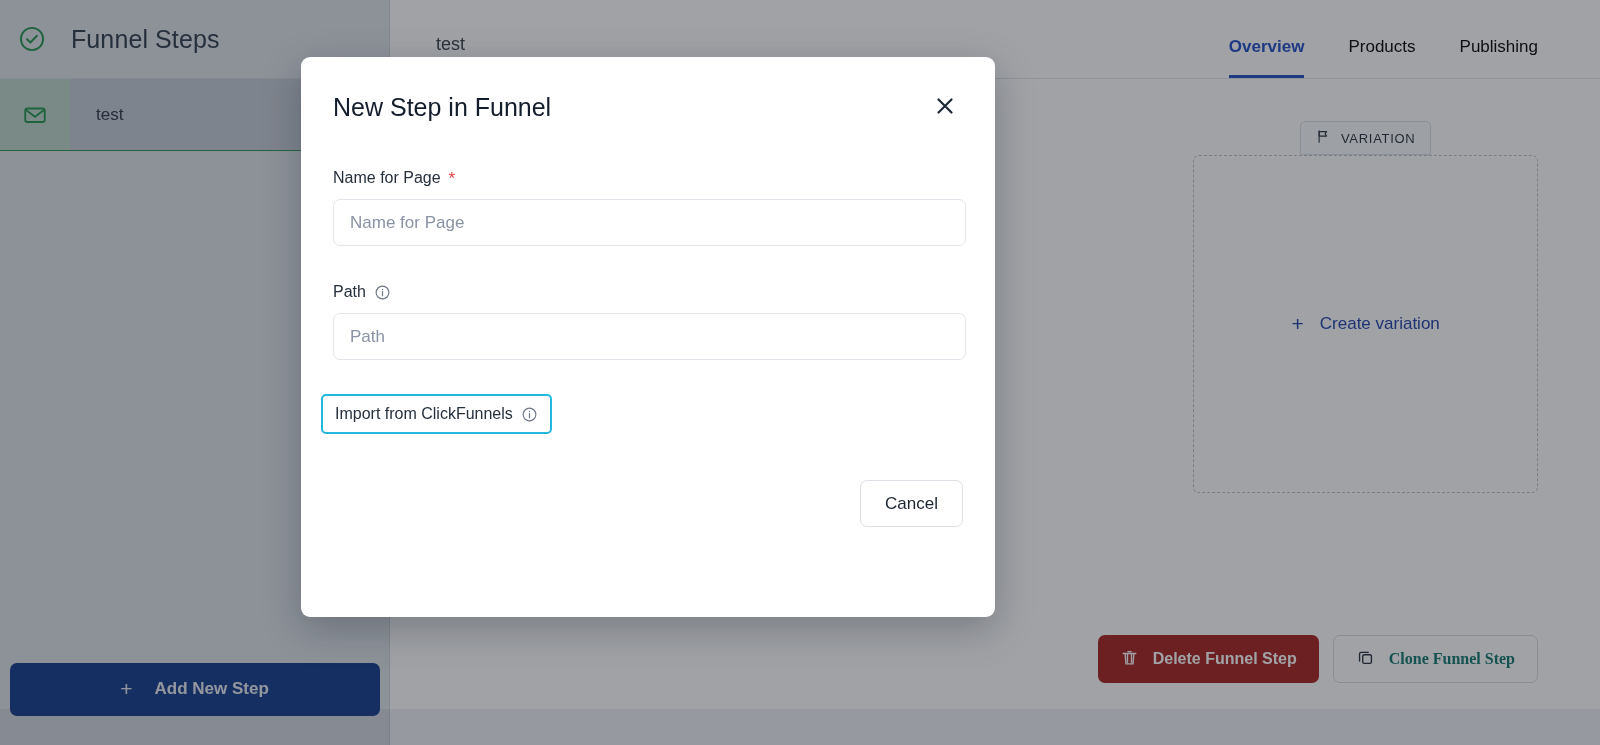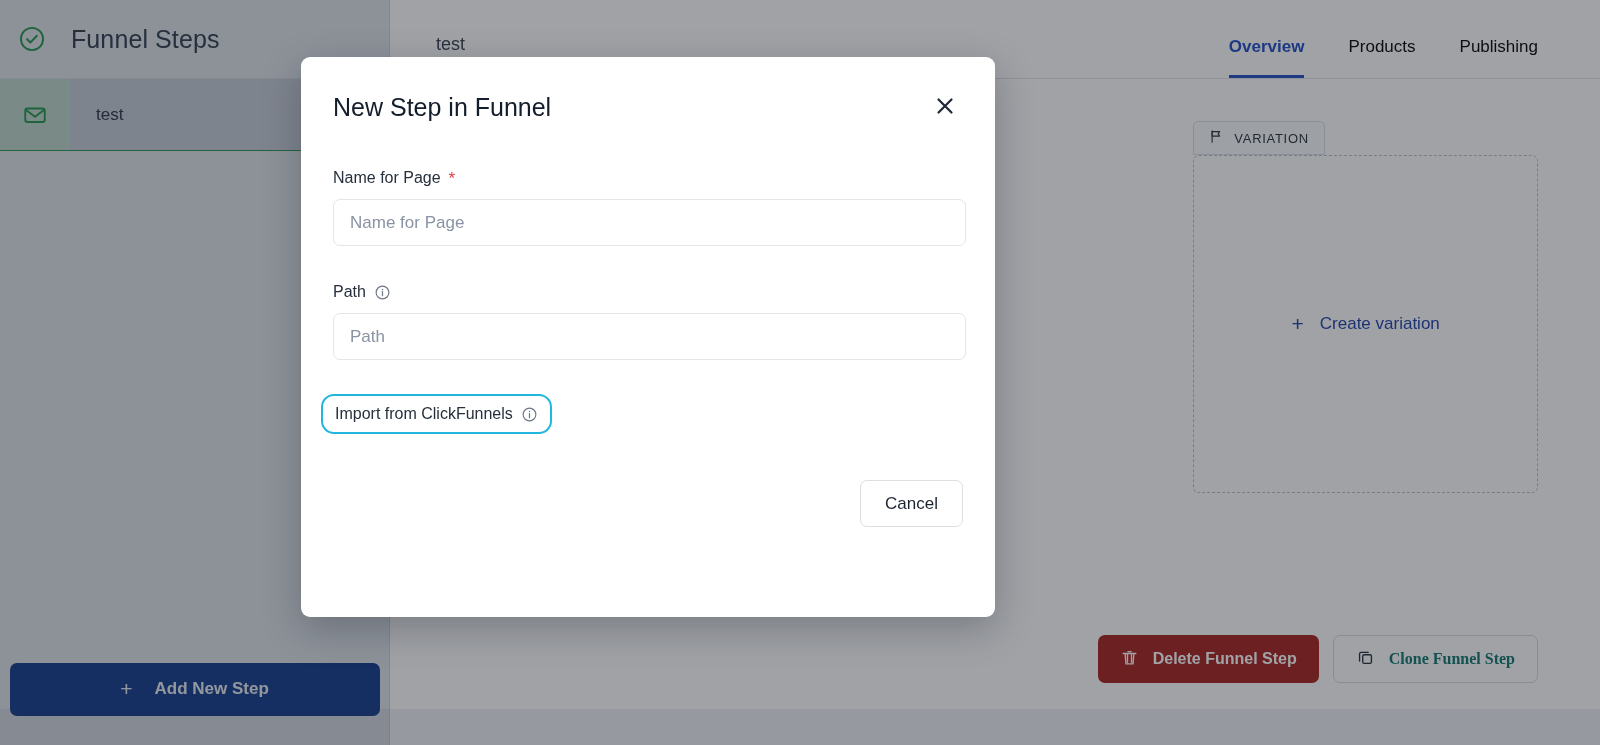--- a/index.html
+++ b/index.html
@@ -135,21 +135,21 @@
   }
   .promo-arrow { position: absolute; left: 76px; top: 116px; }
   .promo-glyph {
     position: absolute; left: 30px; top: 16px;
     font-size: 34px; font-weight: bold; color: #4f7ad6;
   }
   .promo-title { margin-top: 30px; font-size: 21px; color: #2b3440; }
   .promo-desc { margin-top: 14px; font-size: 15px; color: #4c5664; line-height: 1.5; max-width: 330px; }
 
   
-  .variation-panel { width: 345px; padding-top: 0px; margin-left: 18px; }
+  .variation-panel { width: 345px; padding-top: 0px; margin-left: 18px; text-align: center; }
   .variation-chip {
     display: inline-flex; align-items: center; gap: 10px;
     height: 34px; padding: 0 15px;
     border: 1px solid #dbdee2; border-radius: 5px 5px 0 0;
     background: #fafbfc;
     font-size: 13px; letter-spacing: .7px; color: #26303c;
   }
   .variation-box {
     height: 338px;
     border: 1px dashed #b9c0ca;
@@ -209,21 +209,21 @@
   .field { margin-top: 12px; }
   .field-label {
     display: inline-flex; align-items: center; gap: 8px;
     font-size: 16px; color: #26303c;
   }
   .req { color: #e23b3b; font-size: 17px; line-height: 1; }
   .info-icon { width: 17px; height: 17px; flex: 0 0 17px; cursor: pointer; }
 
   .field-label.focused {
     border: 2px solid #22b8dd;
-    border-radius: 13px;
+    border-radius: 5px;
     padding: 9px 12px;
     margin-left: -12px;
   }
 
   .text-input {
     display: block;
     width: 633px; height: 47px;
     margin-top: 12px;
     border: 1px solid #e2e5e9;
     border-radius: 7px;

